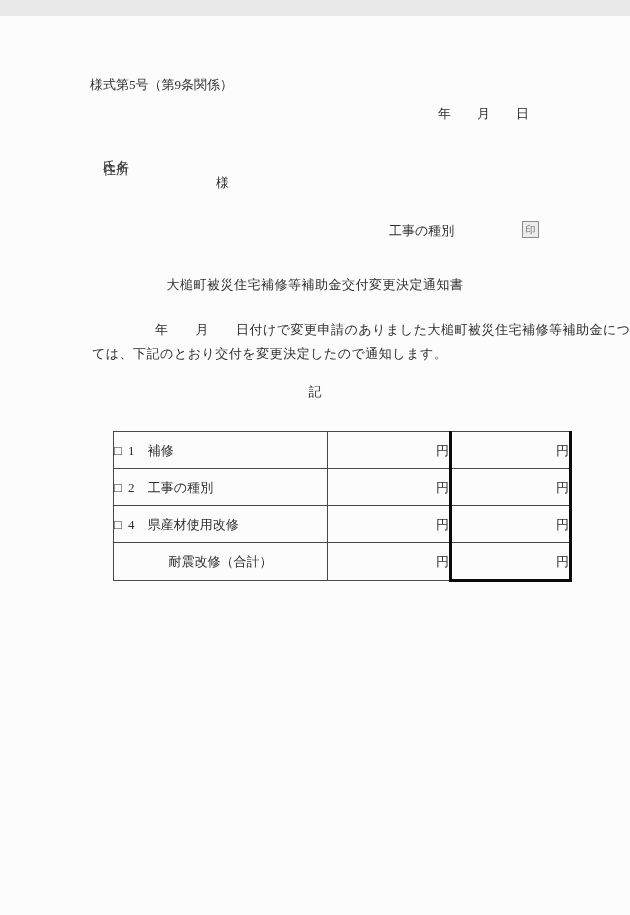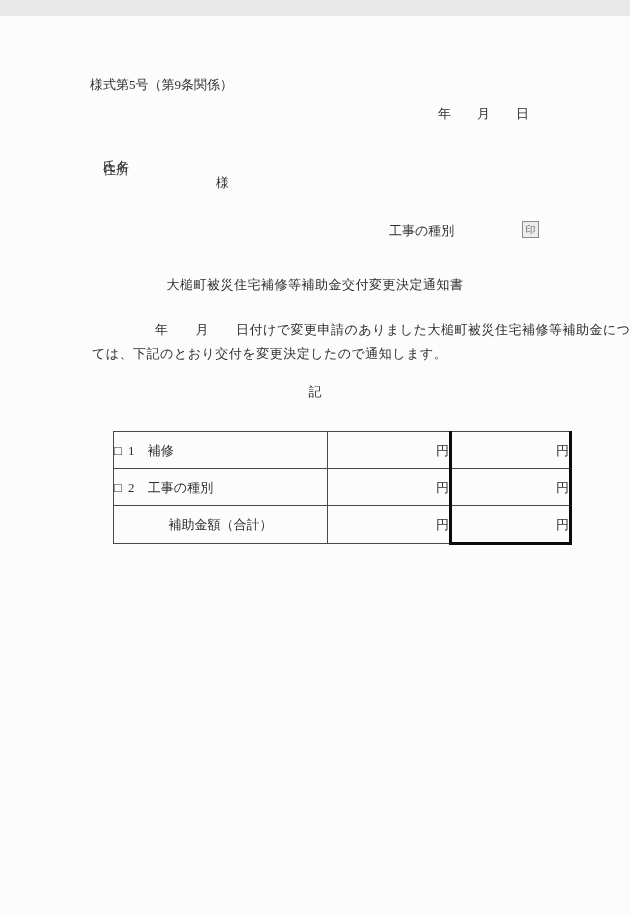--- a/index.html
+++ b/index.html
@@ -115,22 +115,31 @@
       <td class="type-cell">
         <span class="cbx">□</span>
         <span class="num">2</span>
         <span>工事の種別</span>
       </td>
       <td class="yen-cell">円</td>
       <td class="yen-cell col-after">円</td>
     </tr>
 
 
+    <tr>
+      <td class="type-cell">
+        <span class="cbx">□</span>
+        <span class="num">4</span>
+        <span>県産材使用改修</span>
+      </td>
+      <td class="yen-cell">円</td>
+      <td class="yen-cell col-after">円</td>
+    </tr>
 
     <tr class="total-row">
-      <td class="center-cell">補助金額（合計）</td>
+      <td class="center-cell">耐震改修（合計）</td>
       <td class="yen-cell">円</td>
       <td class="yen-cell col-after">円</td>
     </tr>
   </tbody>
     </table>
 
 </div>
 
 </body></html>

